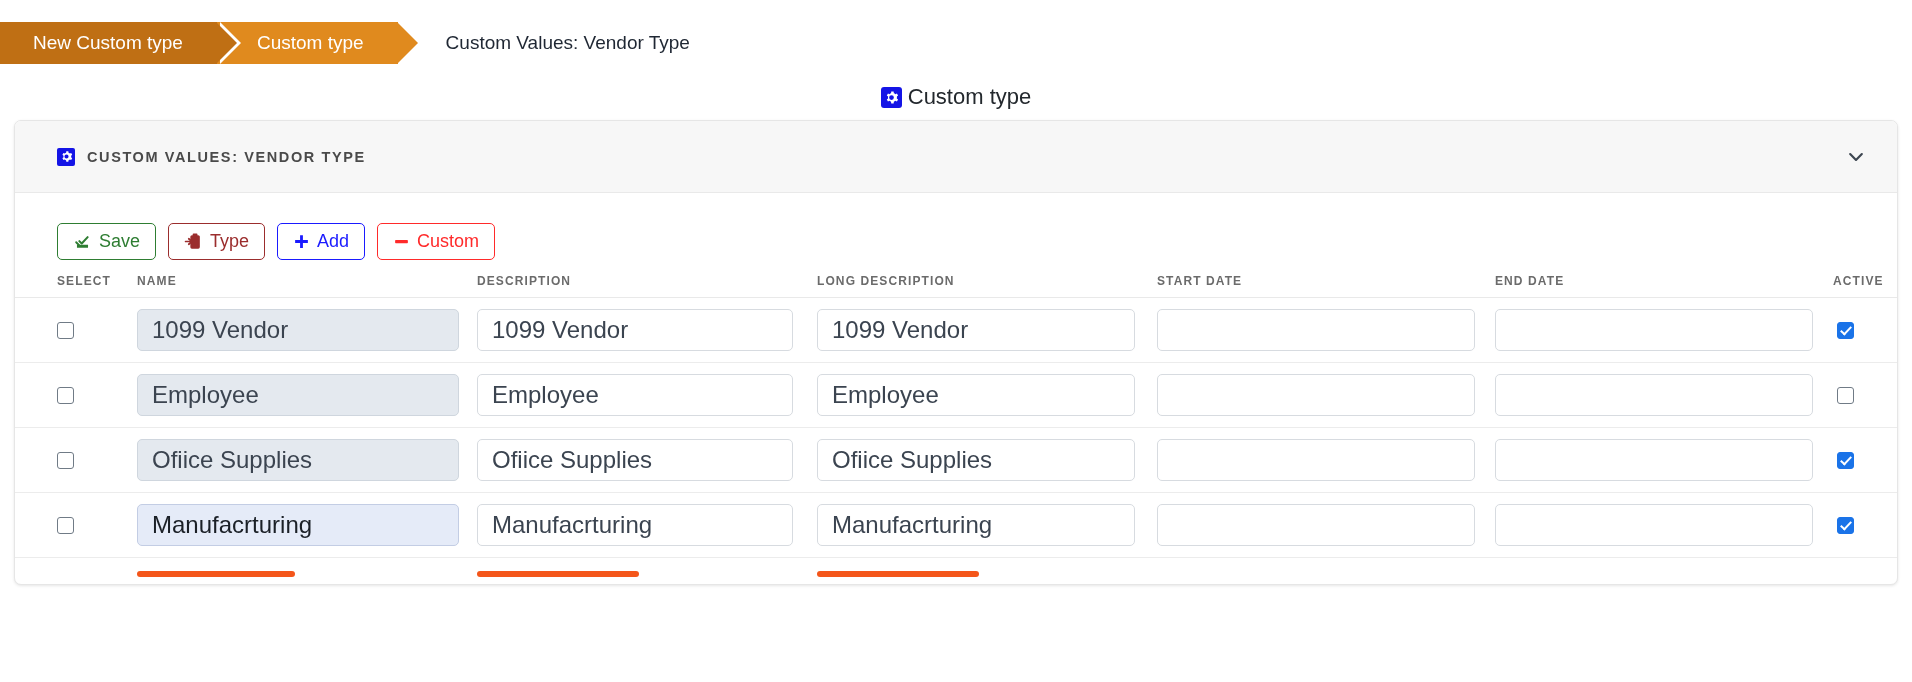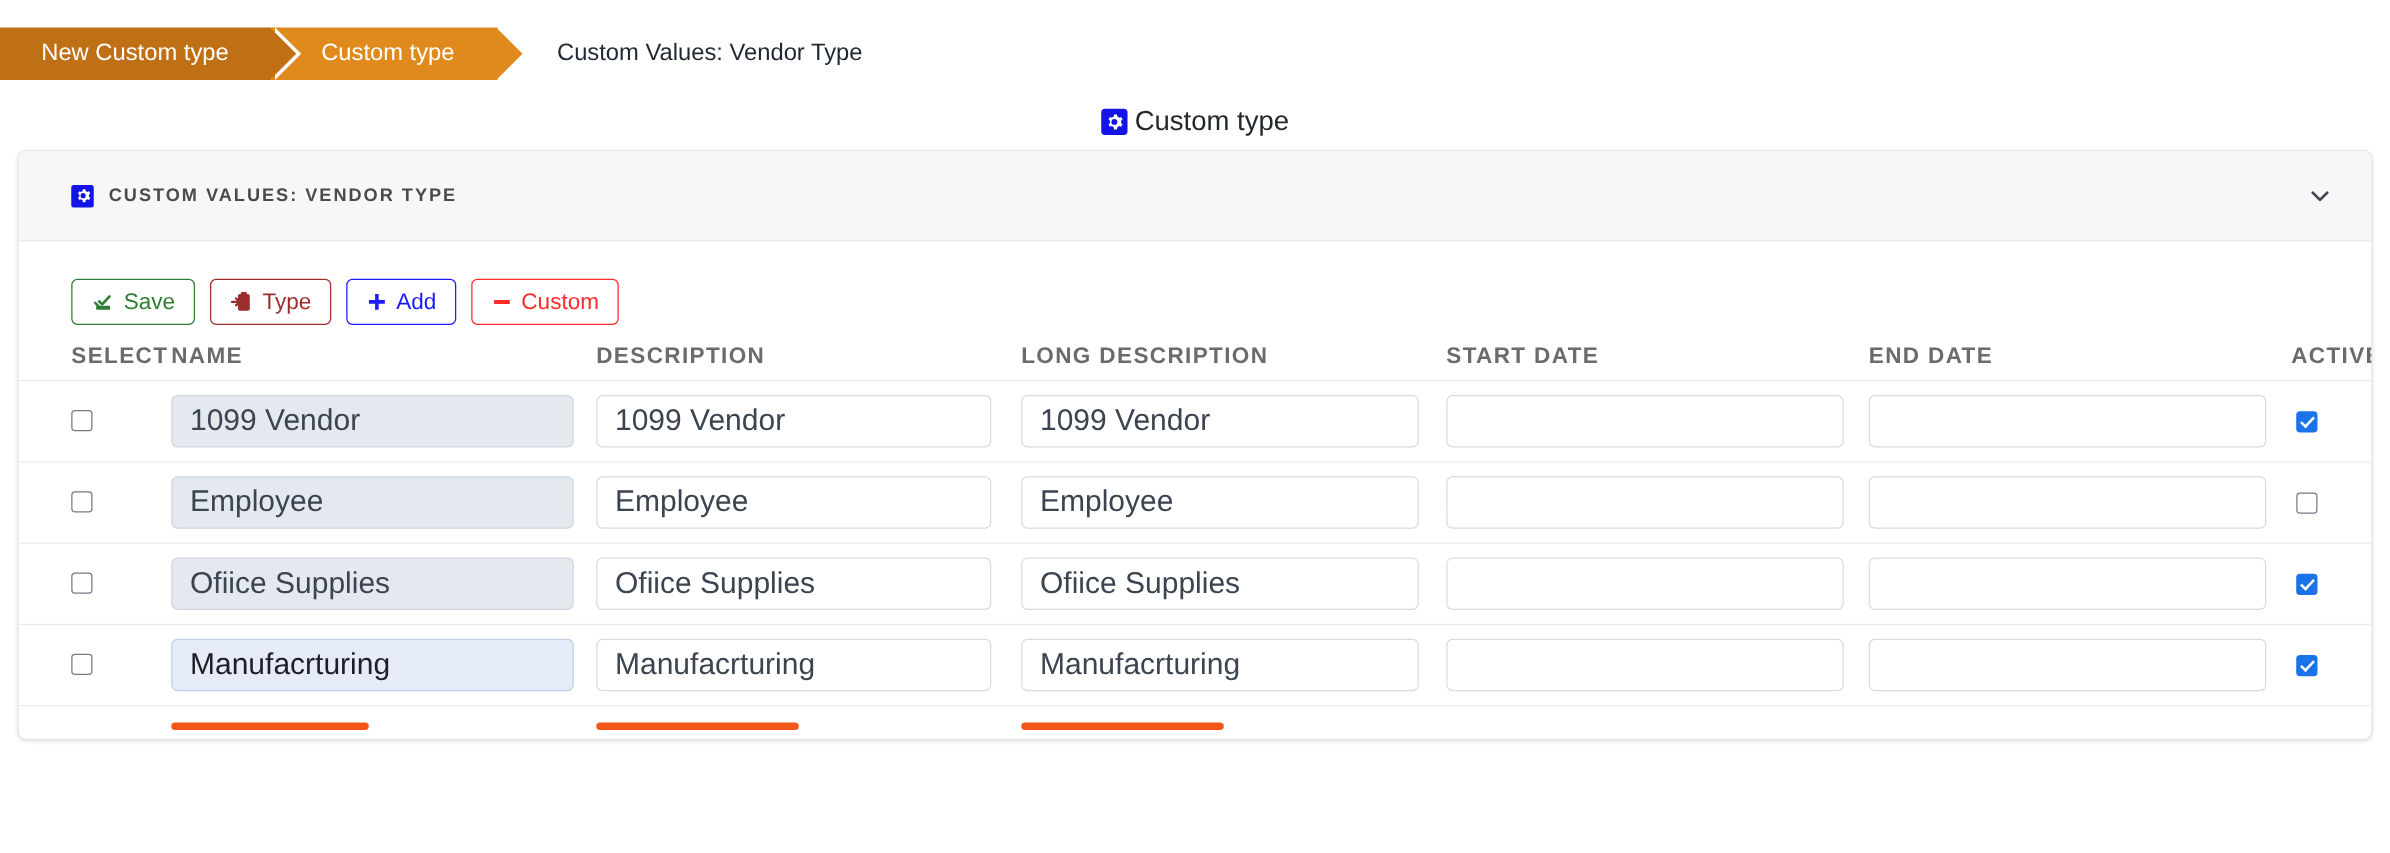--- a/index.html
+++ b/index.html
@@ -170,21 +170,21 @@
 
   
   .grid {
     margin-top: 14px;
     width: 100%;
     border-collapse: collapse;
     table-layout: fixed;
   }
   .grid th {
     text-align: left;
-    font-size: 18px;
+    font-size: 12px;
     font-weight: bold;
     letter-spacing: 1.1px;
     color: #6b6b6b;
     padding: 0 0 9px 0;
     border-bottom: 1px solid #e9e9e9;
     text-transform: uppercase;
     vertical-align: bottom;
   }
   .grid td {
     padding: 0;

